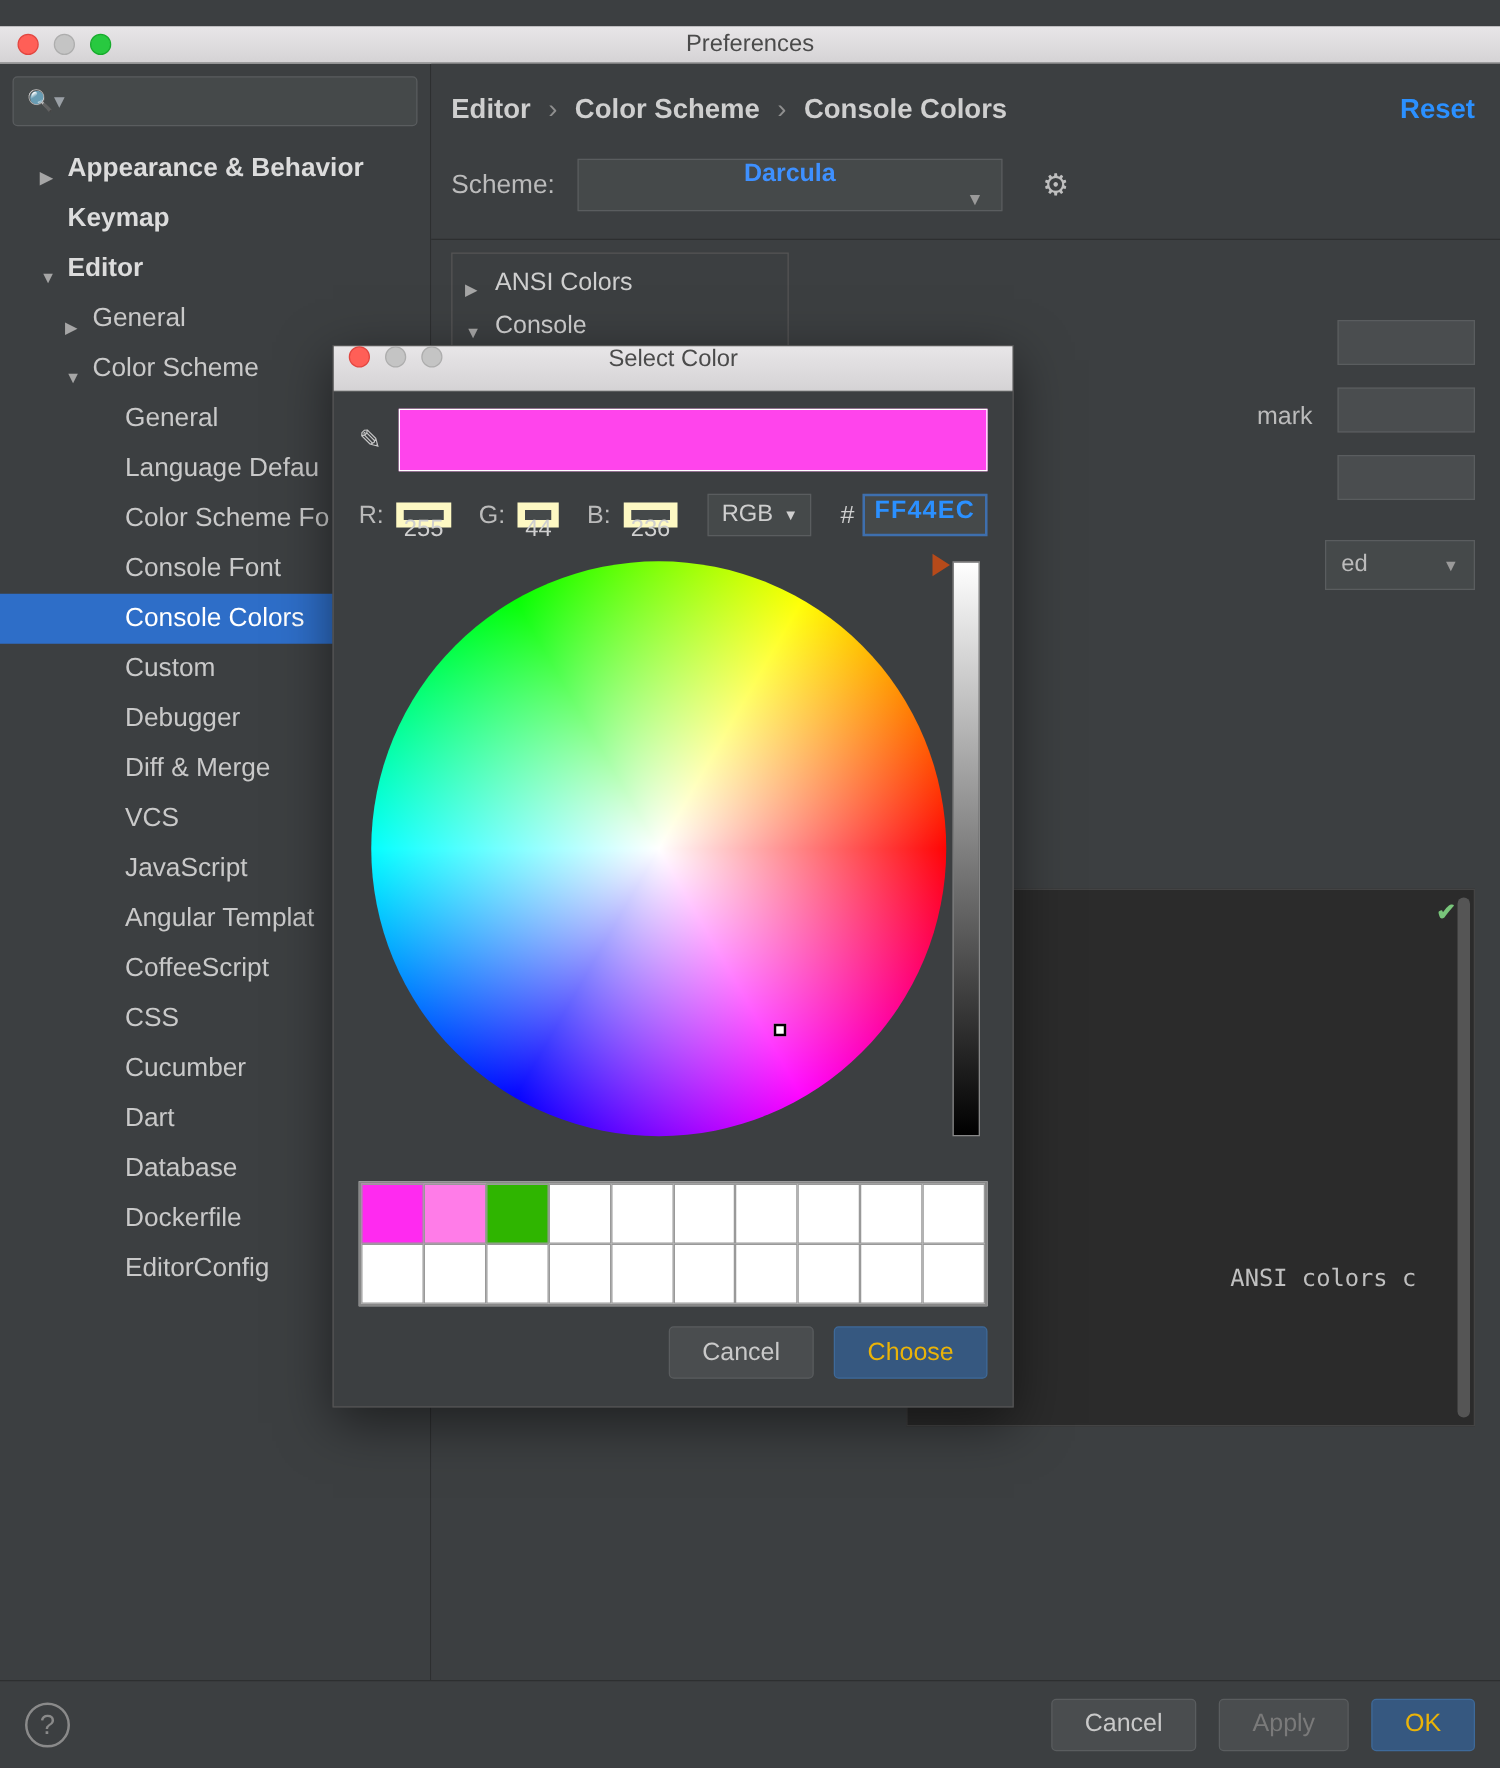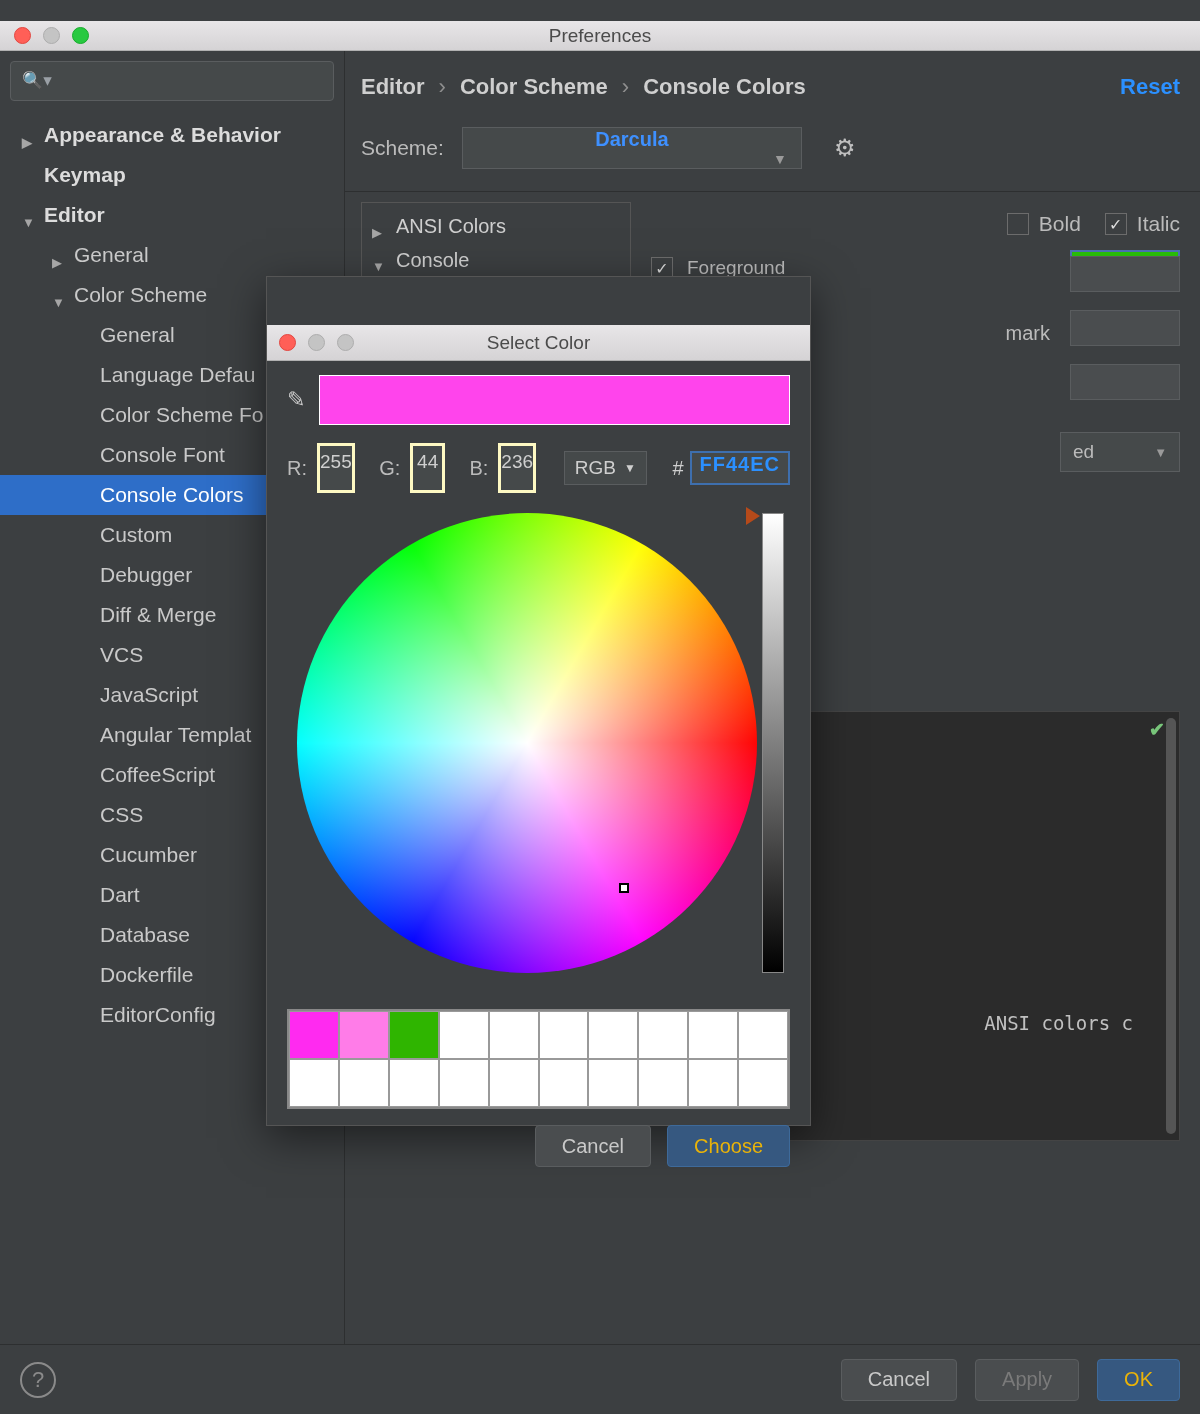--- a/index.html
+++ b/index.html
@@ -73,21 +73,21 @@
     cursor: default;
   }
   .tree-item.bold { font-weight: 700; color: #dcdcdc; }
   .tree-item.selected { background: #2e6ec8; color: #ffffff; }
   .arrow {
     width: 14px; height: 14px; display: inline-block;
     margin-right: 8px;
   }
   .arrow.right::before { content: "▶"; font-size: 13px; color: #a6a6a6; }
   .arrow.down::before  { content: "▼"; font-size: 13px; color: #a6a6a6; }
-  .indent1 { padding-left: 22px; }
+  .indent1 { padding-left: 32px; }
   .indent2 { padding-left: 52px; }
   .indent3 { padding-left: 78px; }
   
   .main {
     flex: 1;
     background: #3c3f41;
     position: relative;
     padding: 12px 20px 0 16px;
   }
   .crumbs {
@@ -174,34 +174,34 @@
   .btn.disabled { color:#7a7a7a; }
   .btn.primary { background:#365880; border-color:#3e6a9a; color:#eab308; }
   
   .dialog {
     position: absolute; left: 266px; top: 276px; width: 545px; height: 850px;
     background: #3c3f41; border: 1px solid #555; box-shadow: 0 12px 40px rgba(0,0,0,.5);
     z-index: 50;
   }
   .dlg-title {
     height: 36px; background: linear-gradient(#e8e6e8,#d5d3d5);
-    display:flex; align-items:center; position:relative; border-bottom:1px solid #b1b1b1;margin-top:48px;
+    display:flex; align-items:flex-start; position:relative; border-bottom:1px solid #b1b1b1;
   }
   .dlg-title .traffic-lights { left: 12px; }
   .dlg-title .tl.min, .dlg-title .tl.max { background:#c4c4c4; border-color:#adadad; }
   .dlg-title-text { margin: 0 auto; color:#4b4b4b; font-size:19px; }
   .dlg-body { padding: 14px 20px 14px 20px; }
   .picker-row { display:flex; align-items:center; gap: 14px; }
   .eyedropper { color:#c9c9c9; font-size:22px; }
   .preview-color {
     flex:1; height: 50px; border:1px solid #fff;
   }
   .rgb-row { display:flex; align-items:center; gap: 10px; margin-top: 18px; font-size:20px; }
   .numbox {
-    width: 58px; height: 50px; background:#45494a; border:3px solid #fef9c3; color:#cfcfcf;
+    width: 58px; height: 20px; background:#45494a; border:6px solid #fef9c3; color:#cfcfcf;
     text-align:center; line-height:32px; font-size:19px;
   }
   .mode-dd {
     height:34px; background:#45494a; border:1px solid #5a5d5f; color:#cfcfcf;
     padding:0 10px; display:flex; align-items:center; gap:8px; font-size:19px;
   }
   .hexwrap {
     display:flex; align-items:center; gap:6px;
   }
   .hexlabel { font-size:20px; color:#cfcfcf; }
@@ -384,39 +384,20 @@
           </div>
         <div class="cat">
             <span class="arrow down"></span>
           <span>Console</span>
           </div>
         <div class="cat sub">
           <span>Background</span>
           </div>
       </div>
 
-      <div class="options">
-        <div class="style-row">
-          <div style="flex:1"></div>
-          <div class="checkrow">
-            <span class="checkbox"></span>
-            <span>Bold</span>
-          </div>
-          <div class="checkrow">
-            <span class="checkbox checked"></span>
-            <span>Italic</span>
-          </div>
-        </div>
-        <div class="fg-row">
-          <span class="checkbox checked"></span>
-          <span>Foreground</span>
-          <div style="flex:1"></div>
-          <div class="swatch green">28BB08</div>
-        </div>
-      </div>
 
       <span class="mark-label">mark</span>
 
       <div class="right-col">
         <div class="swatch empty"></div>
         <div class="swatch empty"></div>
         <div class="swatch empty"></div>
       </div>
 
       <div class="errstripe-dd">

